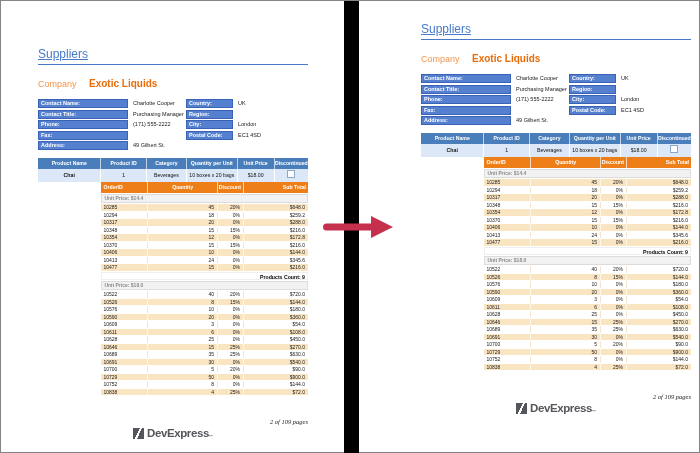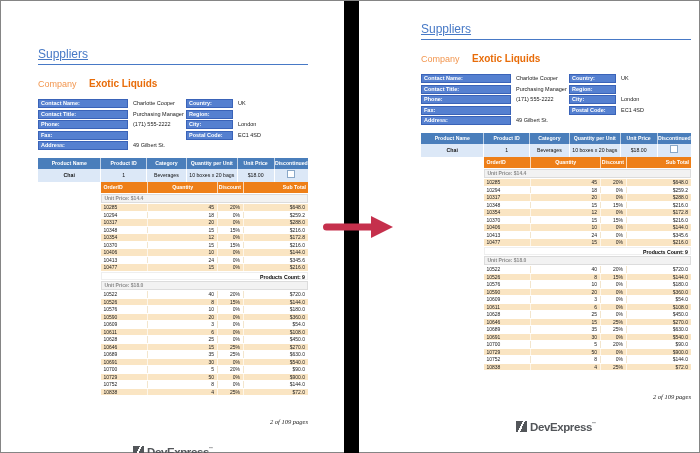--- a/index.html
+++ b/index.html
@@ -54,21 +54,21 @@
   .o-row .oc2,.o-row .oc3,.o-row .oc4{text-align:right;padding-right:3px;}
   .o-row.odd{background:#fae5c3;}
   .o-row.even{background:#fff;}
   .o-row.odd .oc{border-right:1px solid #fdf6ea;}
   .o-row.even .oc{border-right:1px solid #f3e6cd;}
   .o-row .oc4{border-right:none!important;}
   .group-footer{text-align:right;font-weight:bold;font-size:5.2px;height:8px;line-height:8px;padding-right:2px;background:#fff;border:1px solid #efefef;box-sizing:border-box;}
 
   
   .page-num{text-align:right;font-family:"Liberation Serif",serif;font-style:italic;font-size:6.5px;color:#222;margin-top:22px;}
-  .logo{display:flex;justify-content:center;align-items:flex-start;margin-top:21px;}
+  .logo{display:flex;justify-content:center;align-items:flex-end;margin-top:2px;}
   .logo-square{width:11px;height:11px;margin-right:3px;background:linear-gradient(115deg,#53565a 42%,#fff 42%,#fff 56%,#53565a 56%);}
   .logo-text{font-weight:bold;font-size:11.5px;color:#53565a;letter-spacing:-0.4px;}
   .logo-tm{font-size:4px;vertical-align:super;color:#53565a;font-weight:bold;}
 </style>
 </head>
 <body>
 
 <div id="app">
   <div id="page-left">
   <div class="page-content">

